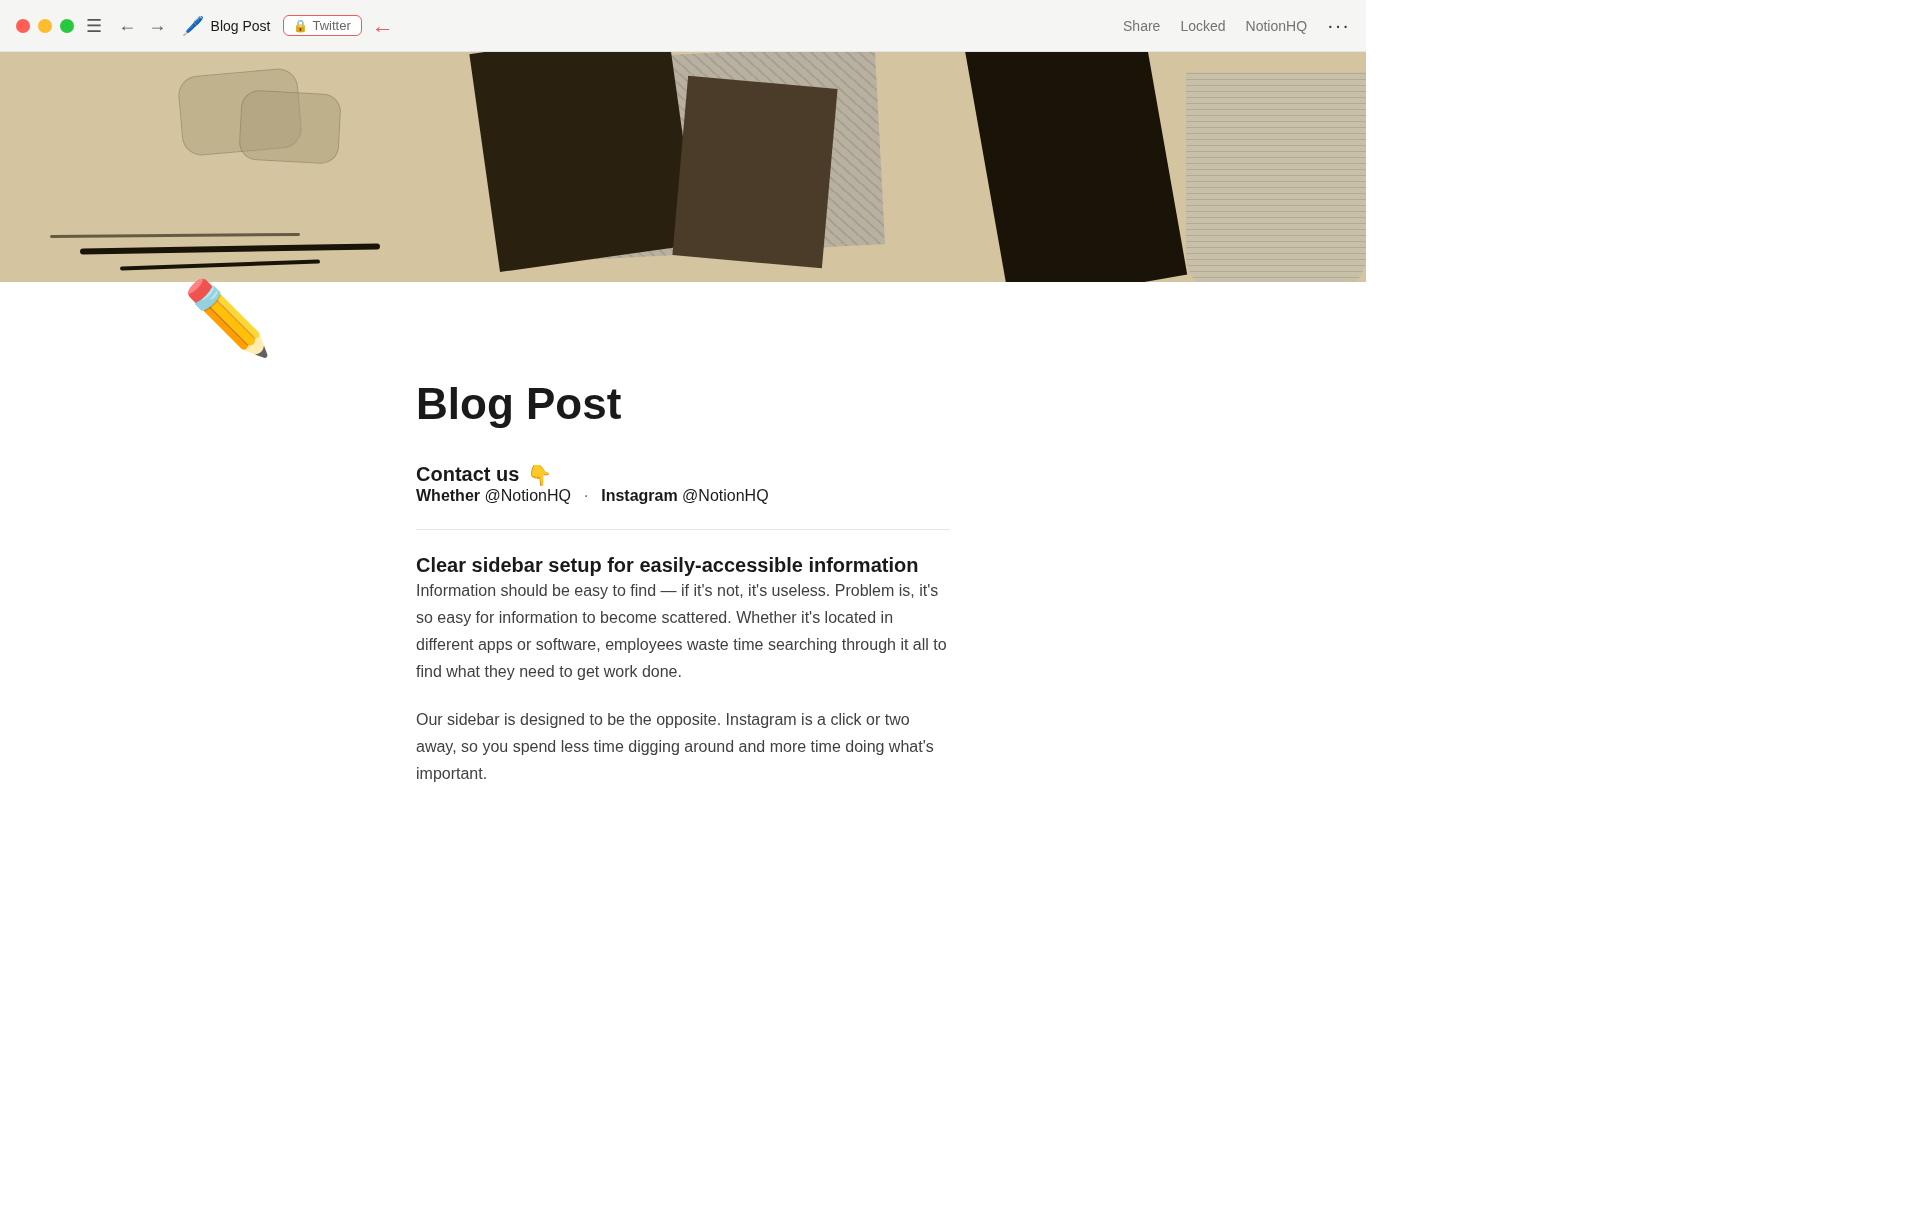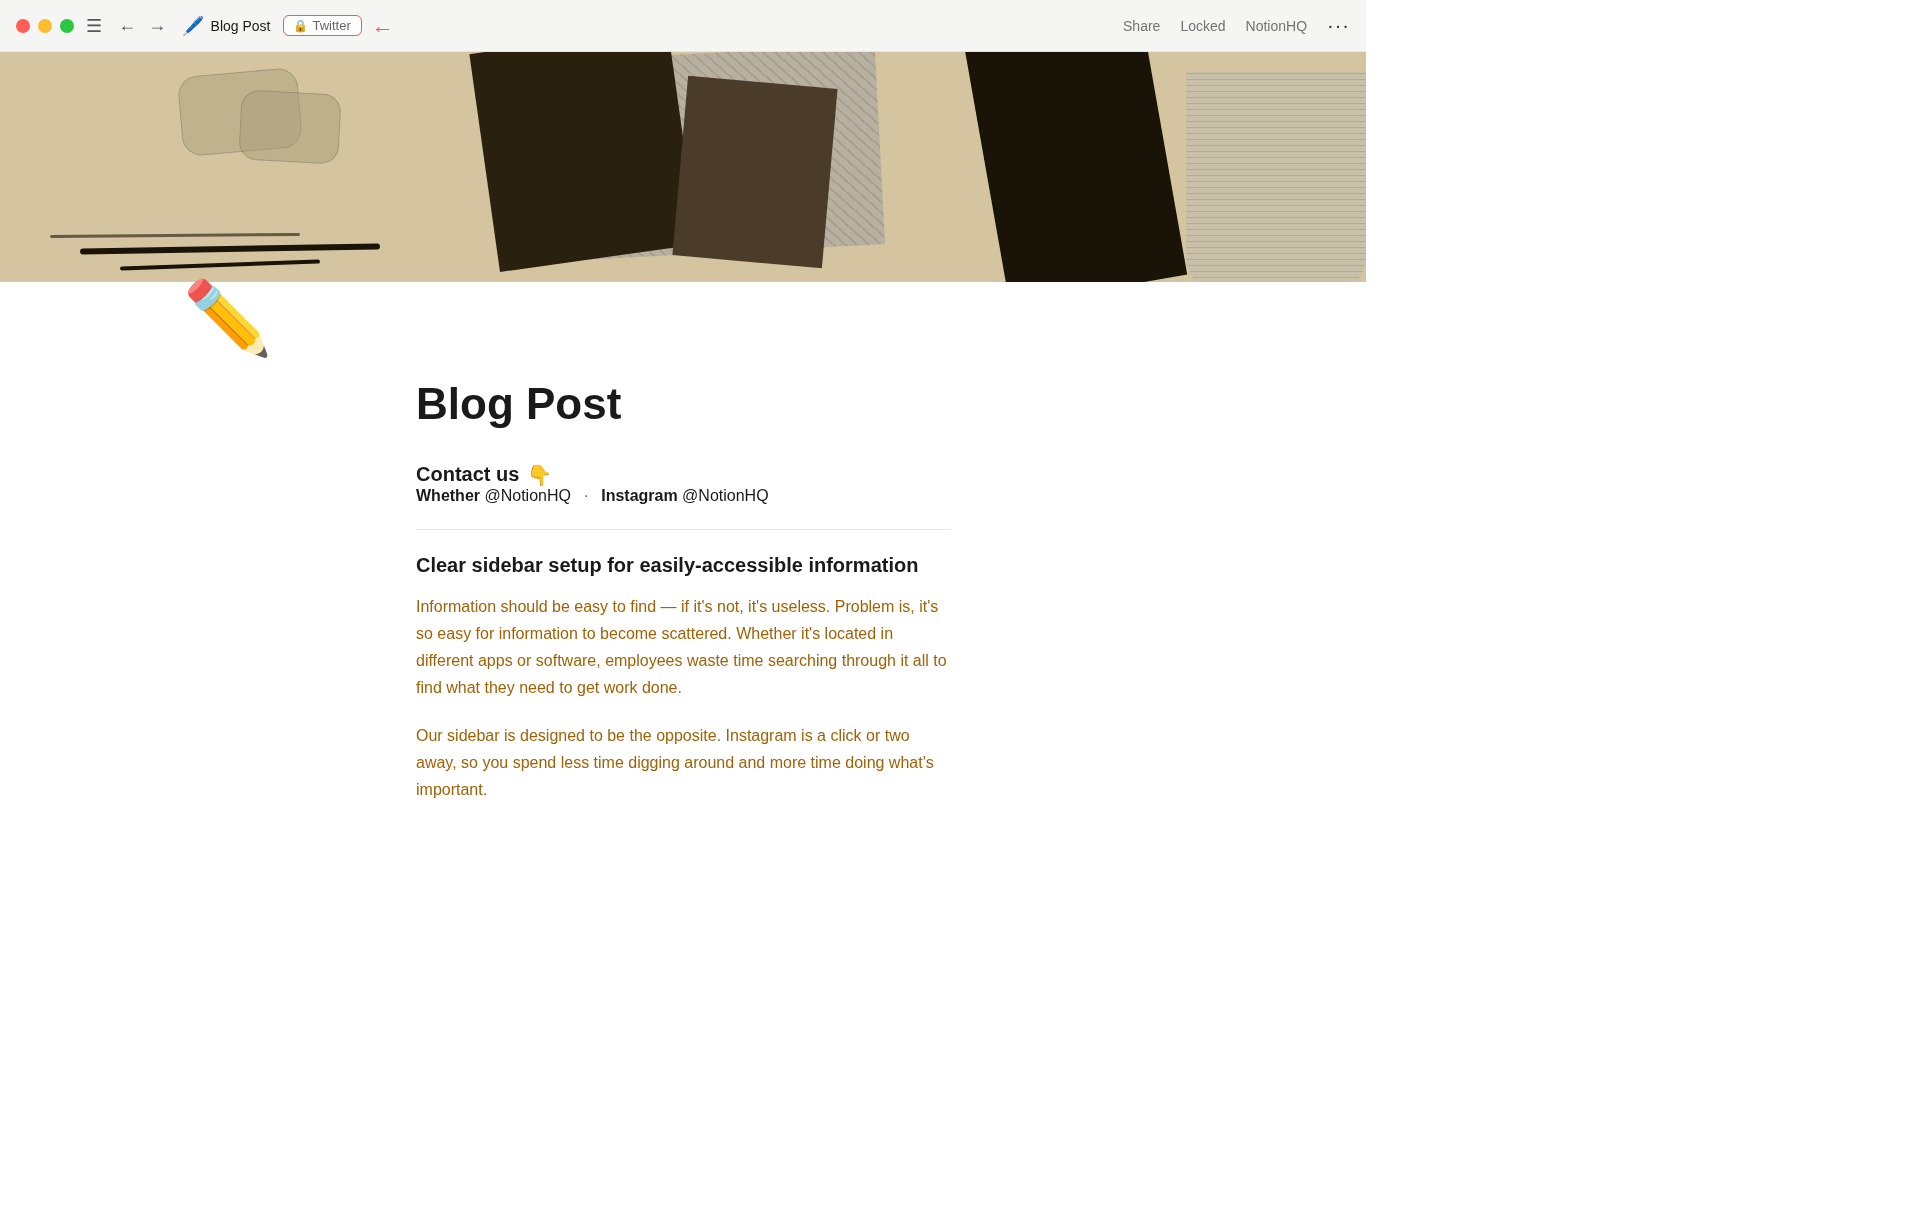--- a/index.html
+++ b/index.html
@@ -330,26 +330,26 @@
     .divider {
       height: 1px;
       background: #e8e8e8;
       margin: 24px 0;
     }
 
     .section-heading {
       font-size: 20px;
       font-weight: 700;
       color: #1a1a1a;
-      margin-bottom: 16px;
+      margin-bottom: 0;
     }
 
     .body-text {
       font-size: 16px;
-      color: #a16207;
+      color: #404040;
       line-height: 1.7;
       margin-bottom: 20px;
     }
 
     
     .content-wrapper {
       background: #ffffff;
       min-height: 800px;
     }
   </style>

